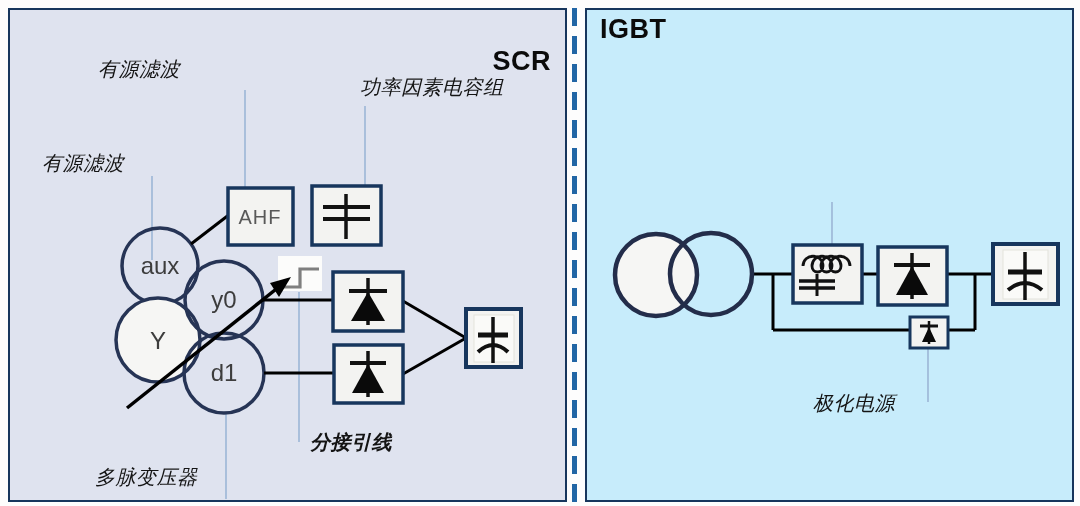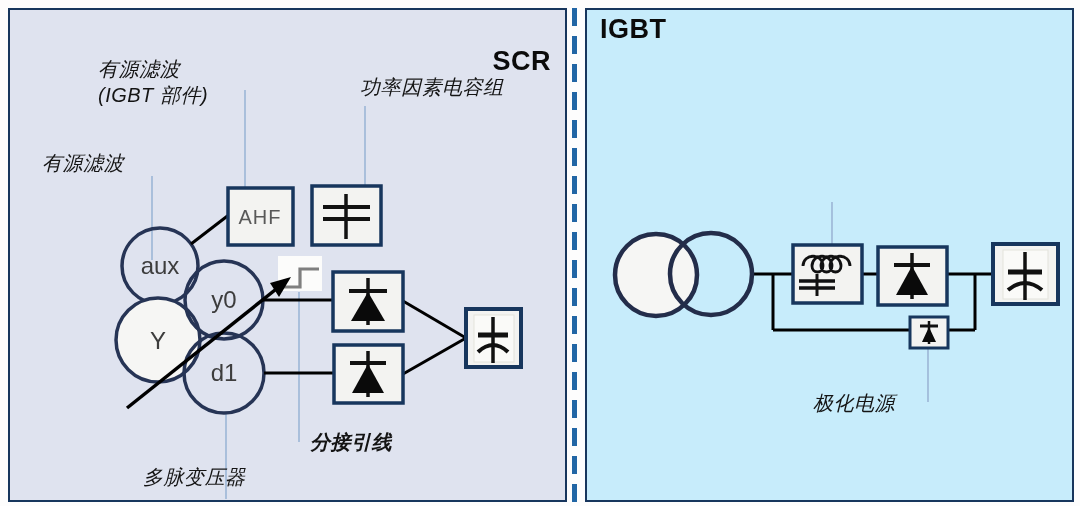--- a/index.html
+++ b/index.html
@@ -23,21 +23,21 @@
   .title-scr{right:16px;margin-top:32px;}
   .title-igbt{left:15px;}
   .lbl{
     position:absolute;font-style:italic;font-size:20px;color:#141414;
     white-space:nowrap;letter-spacing:0.5px;
   }
   .lbl-active-filter{left:90px;top:48px;width:148px;line-height:26px;}
   .lbl-pf-cap{left:352px;top:66px;text-align:right;}
   .lbl-aux{left:34px;top:142px;}
   .lbl-tap{left:302px;top:421px;font-weight:bold;}
-  .lbl-multipulse{left:87px;top:456px;margin-left:48px;}
+  .lbl-multipulse{left:87px;top:456px;}
   .lbl-input-filter{left:88px;top:167px;}
   .lbl-polarized{left:228px;top:382px;font-style:italic;}
   text{font-family:"Liberation Sans", sans-serif;}
   .node-text{font-size:24px;fill:#3d3d3d;}
   .ahf-text{font-size:20px;fill:#595959;letter-spacing:1px;}
 </style>
 </head>
 <body>
 
 <div class="stage">
@@ -115,21 +115,20 @@
 
       <g>
         <line x1="119" y1="400" x2="272" y2="278" stroke="#000" stroke-width="3.5"></line>
         <polygon points="283,269 262,275 271,289" fill="#000"></polygon>
       </g>
     </svg>
 
     <div class="title title-scr">SCR</div>
     <div class="lbl lbl-active-filter">
       <div>有源滤波</div>
-      <div>(IGBT 部件)</div>
     </div>
     <div class="lbl lbl-pf-cap">功率因素电容组</div>
     <div class="lbl lbl-aux">有源滤波</div>
     <div class="lbl lbl-tap">分接引线</div>
     <div class="lbl lbl-multipulse">多脉变压器</div>
   </section>
 
   <div class="divider"></div>
 
   <section class="panel panel-right">

